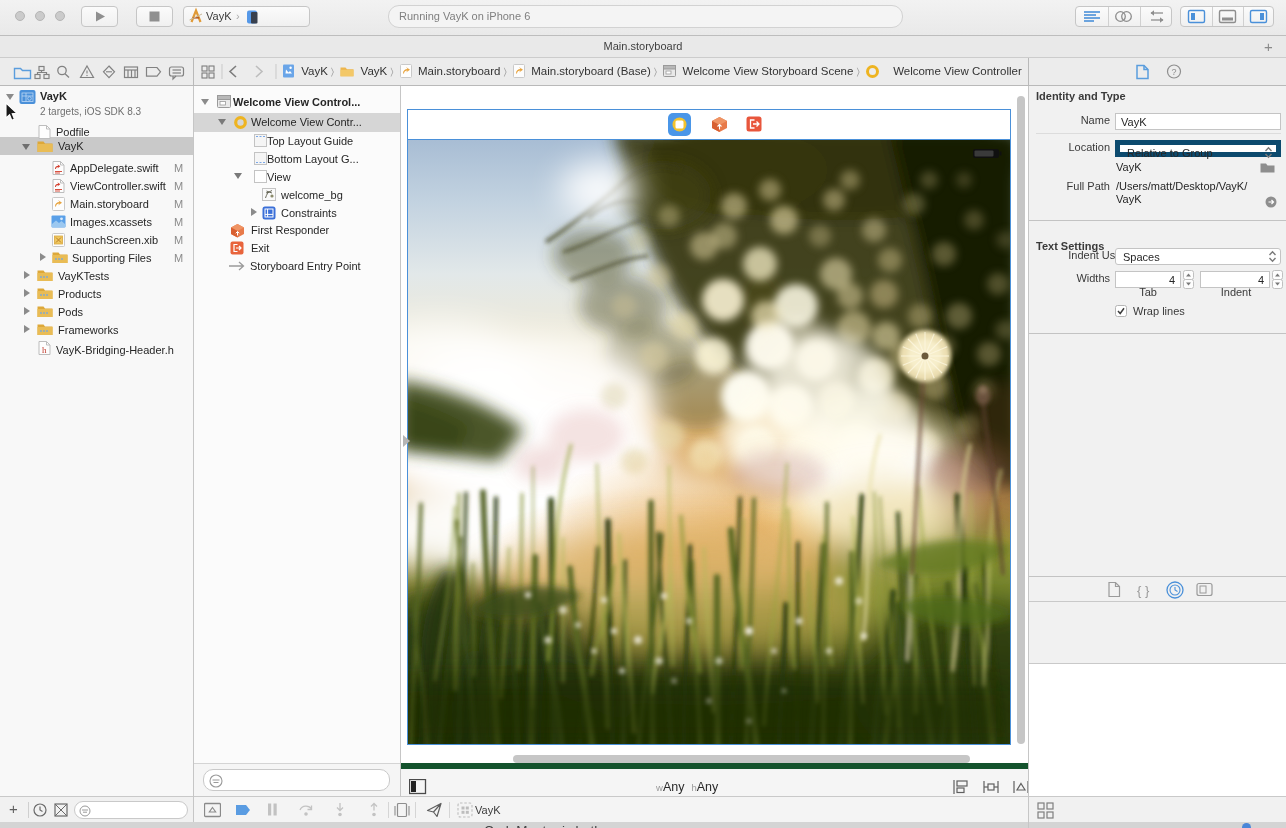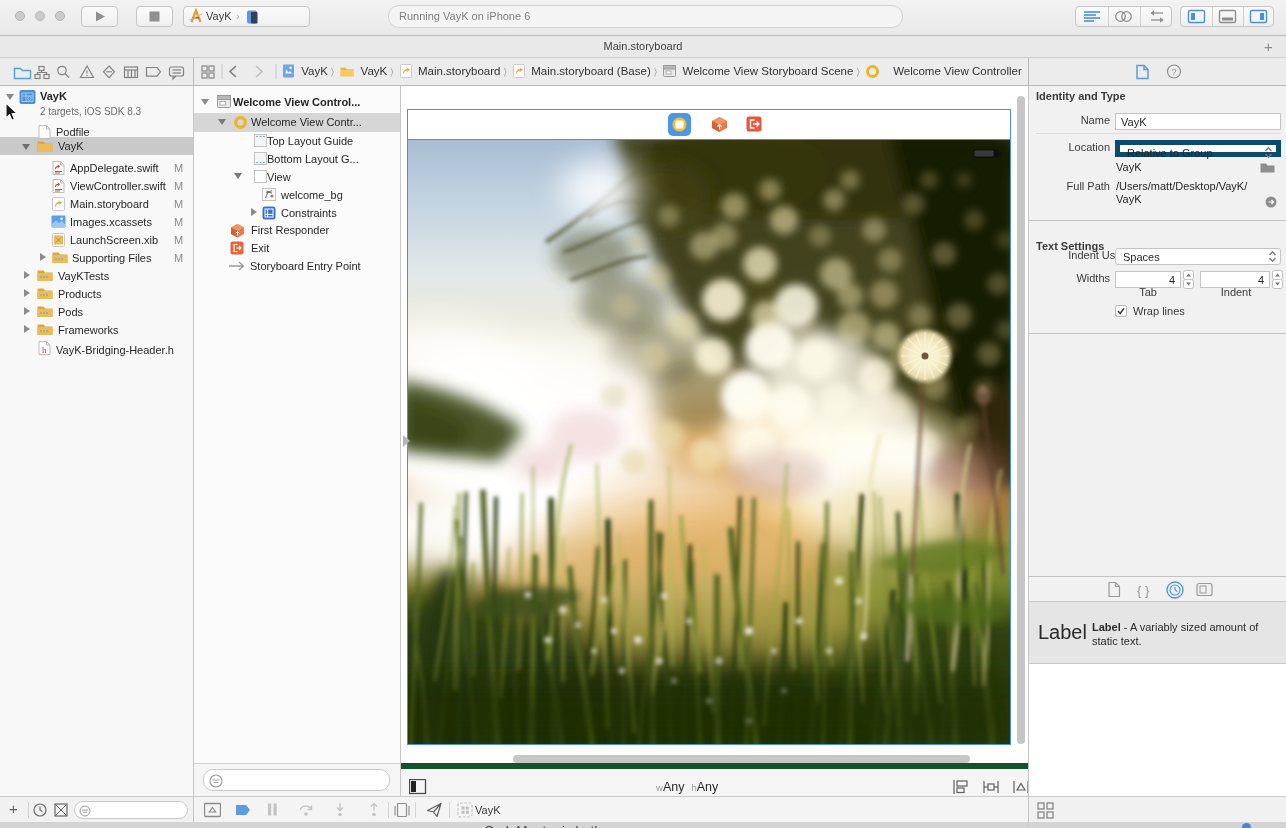--- a/index.html
+++ b/index.html
@@ -825,24 +825,20 @@
   <svg class="abs" style="left:0;top:494px;" width="257" height="21">
     <path d="M80 2.5 h6.5 l4 4 v10 h-10.5 z M86.5 2.5 v4 h4" fill="none" stroke="#9a9a9a" stroke-width="1.2"></path>
     <text x="108" y="15" font-size="13" fill="#9a9a9a" font-family="Liberation Sans">{ }</text>
     <circle cx="146" cy="10" r="8" fill="none" stroke="#4a90d9" stroke-width="1.3"></circle>
     <circle cx="146" cy="10" r="5" fill="none" stroke="#4a90d9" stroke-width="1.1"></circle>
     <path d="M146 7 v3 l2.5 1.5" stroke="#4a90d9" stroke-width="1.1" fill="none"></path>
     <rect x="168" y="3.5" width="15" height="12" rx="2" fill="none" stroke="#9a9a9a" stroke-width="1.2"></rect>
     <rect x="171" y="6" width="6" height="7" fill="none" stroke="#9a9a9a" stroke-width="1"></rect>
   </svg>
   <div class="hline" style="left:0;top:515px;width:257px;background:#c9c9c9;"></div>
-  <div class="abs" style="left:0;top:516px;width:257px;height:61px;background:#e5e5e5;">
-    <div style="position:absolute;left:9px;top:19px;font-size:20px;color:#2a2a2a;">Label</div>
-    <div style="position:absolute;left:63px;top:18px;width:190px;line-height:14px;color:#2a2a2a;"><b>Label</b> - A variably sized amount of static text.</div>
-  </div>
   <div class="hline" style="left:0;top:577px;width:257px;background:#c9c9c9;"></div>
   <div class="abs" style="left:0;top:578px;width:257px;height:132px;background:#fff;"></div>
 </div>
 <div id="outlinebar">
   <div class="ffield" style="left:9px;top:5px;width:187px;height:22px;">
     <svg style="position:absolute;left:5px;top:4px;" width="14" height="14">
           <circle cx="7" cy="7" r="6" fill="none" stroke="#9a9a9a" stroke-width="1.1"></circle>
           <path d="M3.5 6 h7 M4.5 8.5 h5" stroke="#9a9a9a" stroke-width="1.1"></path>
         </svg>
   </div>

